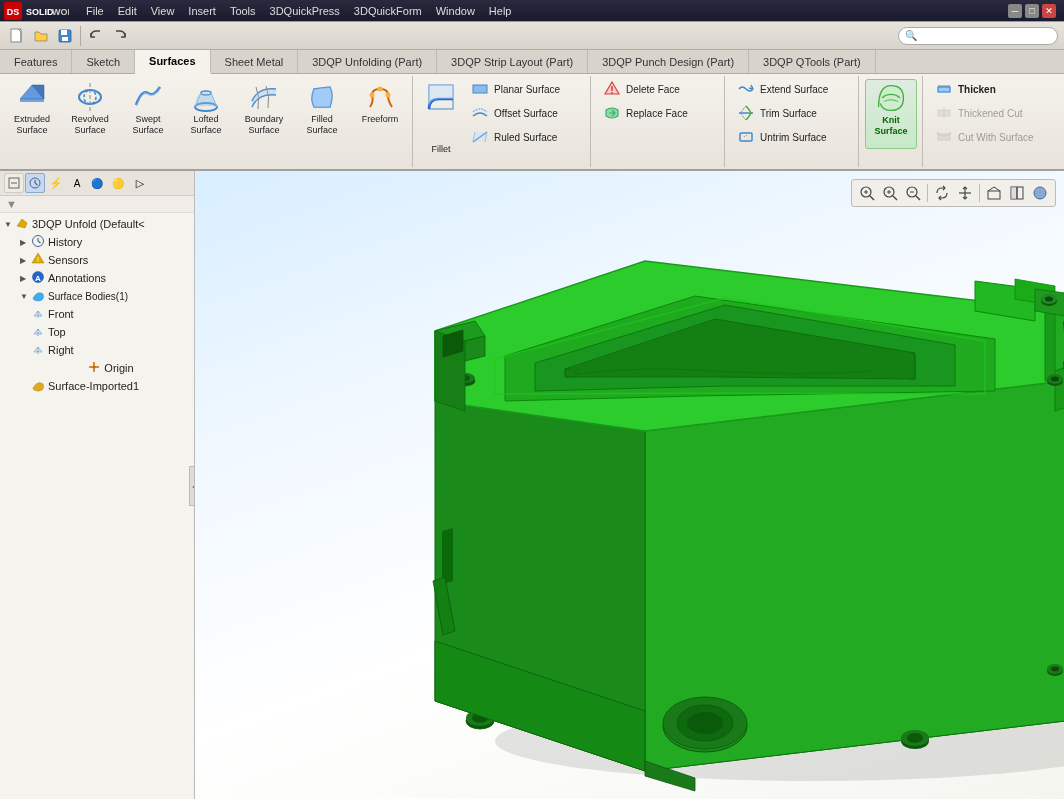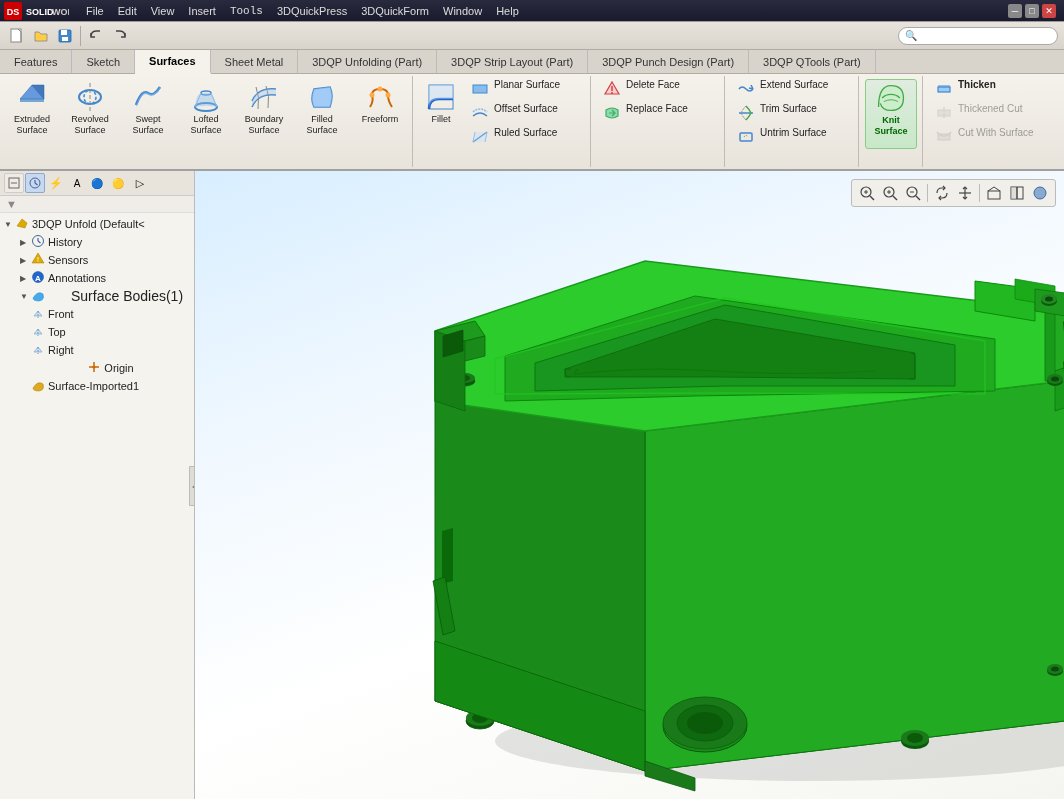--- a/index.html
+++ b/index.html
@@ -8,21 +8,21 @@
 
     
     #ribbon { background: linear-gradient(to bottom, #f5f2ec, #e8e4dc); border-bottom: 2px solid #a0a0a0; }
     #ribbon-tabs { display: flex; height: 24px; background: #d8d4cc; border-bottom: 1px solid #b0aca4; }
     .ribbon-tab { padding: 4px 14px; font-size: 11px; color: #333; cursor: pointer; border-right: 1px solid #bbb; display: flex; align-items: center; }
     .ribbon-tab.active { background: #f5f2ec; border-bottom: 2px solid #f5f2ec; color: #000; font-weight: bold; margin-bottom: -1px; }
     #ribbon-content { display: flex; align-items: stretch; padding: 2px 4px; height: 95px; }
     .ribbon-btn { display: flex; flex-direction: column; align-items: center; justify-content: flex-start; width: 54px; padding: 2px 2px; cursor: pointer; border-radius: 3px; margin: 1px; }
     .ribbon-btn .icon { width: 32px; height: 32px; display: flex; align-items: center; justify-content: center; }
     .ribbon-btn .label { font-size: 9px; color: #222; text-align: center; line-height: 1.2; margin-top: 1px; }
-    .ribbon-btn-small { display: flex; flex-direction: row; align-items: flex-start; padding: 1px 4px; cursor: pointer; border-radius: 3px; width: 120px; min-height: 22px; }
+    .ribbon-btn-small { display: flex; flex-direction: row; align-items: center; padding: 1px 4px; cursor: pointer; border-radius: 3px; width: 120px; min-height: 22px; }
     .ribbon-btn-small .icon-sm { width: 20px; height: 20px; display: flex; align-items: center; justify-content: center; margin-right: 4px; }
     .ribbon-btn-small .label-sm { font-size: 10px; color: #222; }
     .ribbon-btn-small.disabled { opacity: 0.4; cursor: default; }
 
     
     #main { display: flex; height: calc(799px - 22px - 95px - 24px - 28px); }
 
     
     #sidebar { width: 195px; background: #f5f3ee; border-right: 1px solid #bbb; display: flex; flex-direction: column; overflow: hidden; position: relative; }
     #tree { flex: 1; overflow-y: auto; padding: 2px 0; }
@@ -44,21 +44,21 @@
       <rect x="0" y="0" width="18" height="18" fill="#cc0000" rx="2"></rect>
       <text x="9" y="13" font-size="9" font-weight="bold" fill="white" text-anchor="middle">DS</text>
       <text x="22" y="13" font-size="9" font-weight="bold" fill="white">SOLID</text>
       <text x="48" y="13" font-size="9" font-weight="bold" fill="#cccccc">WORKS</text>
     </svg>
   </div>
   <div style="padding:2px 7px; color:#ddd; font-size:11px; cursor:pointer;">File</div>
   <div style="padding:2px 7px; color:#ddd; font-size:11px; cursor:pointer;">Edit</div>
   <div style="padding:2px 7px; color:#ddd; font-size:11px; cursor:pointer;">View</div>
   <div style="padding:2px 7px; color:#ddd; font-size:11px; cursor:pointer;">Insert</div>
-  <div style="padding:2px 7px; color:#ddd; font-size:11px; cursor:pointer;font-family:Liberation Mono, monospace;">Tools</div>
+  <div style="padding:2px 7px; color:#ddd; font-size:11px; cursor:pointer;">Tools</div>
   <div style="padding:2px 7px; color:#ddd; font-size:11px; cursor:pointer;">3DQuickPress</div>
   <div style="padding:2px 7px; color:#ddd; font-size:11px; cursor:pointer;">3DQuickForm</div>
   <div style="padding:2px 7px; color:#ddd; font-size:11px; cursor:pointer;">Window</div>
   <div style="padding:2px 7px; color:#ddd; font-size:11px; cursor:pointer;">Help</div>
   <div style="flex:1;"></div>
 
   <div style="display:flex; gap:3px; margin-right:4px;">
     <div style="width:14px;height:14px;background:#888;border-radius:2px;display:flex;align-items:center;justify-content:center;cursor:pointer;">
         <span style="color:white;font-size:9px;">─</span>
       </div>
@@ -212,21 +212,21 @@
             </svg>
           </div>
           <div class="label">Freeform</div>
         </div>
       </div>
     </div>
 
     <div style="display:flex;flex-direction:column;border-right:1px solid #c0bcb4;padding:2px 4px;">
       <div style="display:flex;gap:2px;">
 
-        <div class="ribbon-btn" style="width:44px;" title="Fillet">
+        <div class="ribbon-btn" style="width:44px;gap:30px;" title="Fillet">
           <div class="icon">
             <svg width="32" height="32" viewBox="0 0 32 32">
               <rect x="4" y="4" width="24" height="24" fill="none" stroke="#4488cc" stroke-width="1"></rect>
               <path d="M4,28 Q4,18 14,18 L28,18" fill="none" stroke="#2266cc" stroke-width="2.5"></path>
               <path d="M4,4 L4,28 Q4,18 14,18 L28,18 L28,4 Z" fill="#bbddff" opacity="0.4"></path>
             </svg>
           </div>
           <div class="label">Fillet</div>
         </div>
 
@@ -439,21 +439,21 @@
         <span style="font-size:11px;color:#222;">Annotations</span>
       </div>
 
       <div class="tree-item" style="padding-left:20px;">
         <span class="expand-arrow" style="font-size:8px;color:#555;margin-right:1px;">▼</span>
         <span style="margin-right:3px;">
           <svg width="14" height="14" viewBox="0 0 14 14">
               <path d="M2,10 Q7,2 12,6 Q14,12 8,13 Q2,13 2,10Z" fill="#44aaee" stroke="#2288cc" stroke-width="0.5"></path>
             </svg>
         </span>
-        <span style="font-size:14px;color:#222;margin-left:23px;">Surface Bodies(1)</span>
+        <span style="font-size:10px;color:#222;">Surface Bodies(1)</span>
       </div>
 
 
       <div class="tree-item" style="padding-left:20px;">
         <span class="expand-arrow" style="font-size:8px;color:transparent;margin-right:1px;">▶</span>
         <span style="margin-right:3px;">
           <svg width="14" height="14" viewBox="0 0 14 14">
               <polygon points="3,10 7,5 11,10" fill="#ccddee" stroke="#6699cc" stroke-width="0.8" opacity="0.8"></polygon>
               <line x1="7" y1="5" x2="7" y2="12" stroke="#6699cc" stroke-width="1" stroke-dasharray="2,1"></line>
             </svg>

